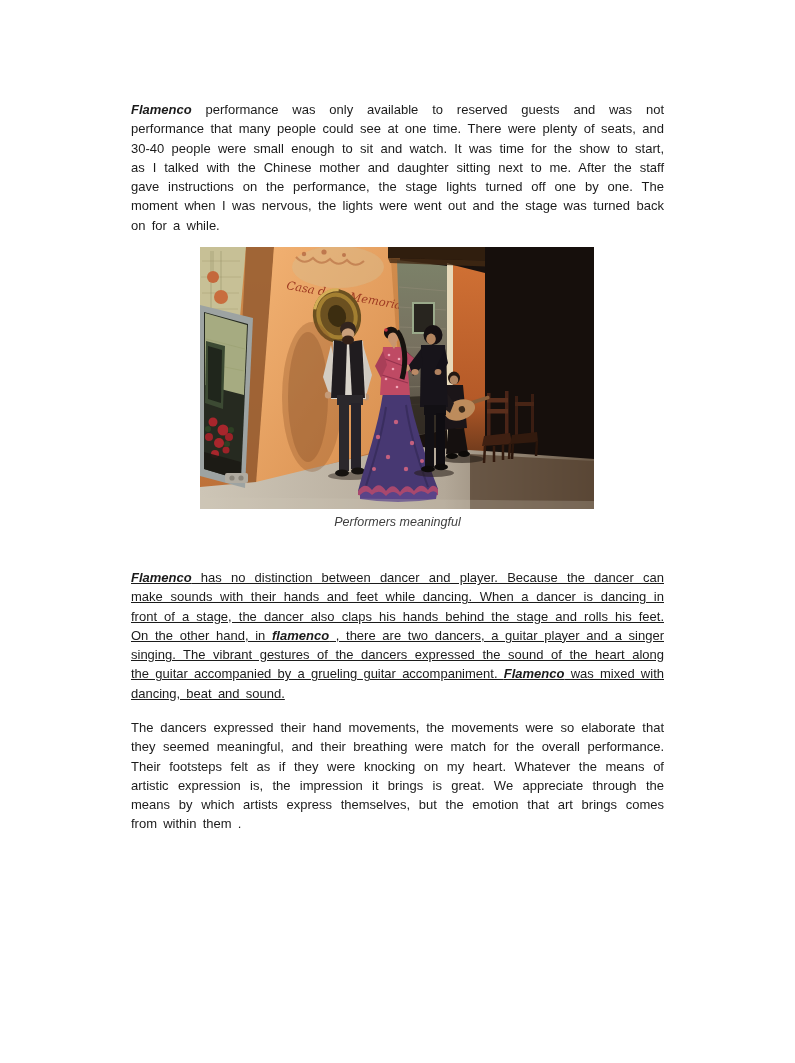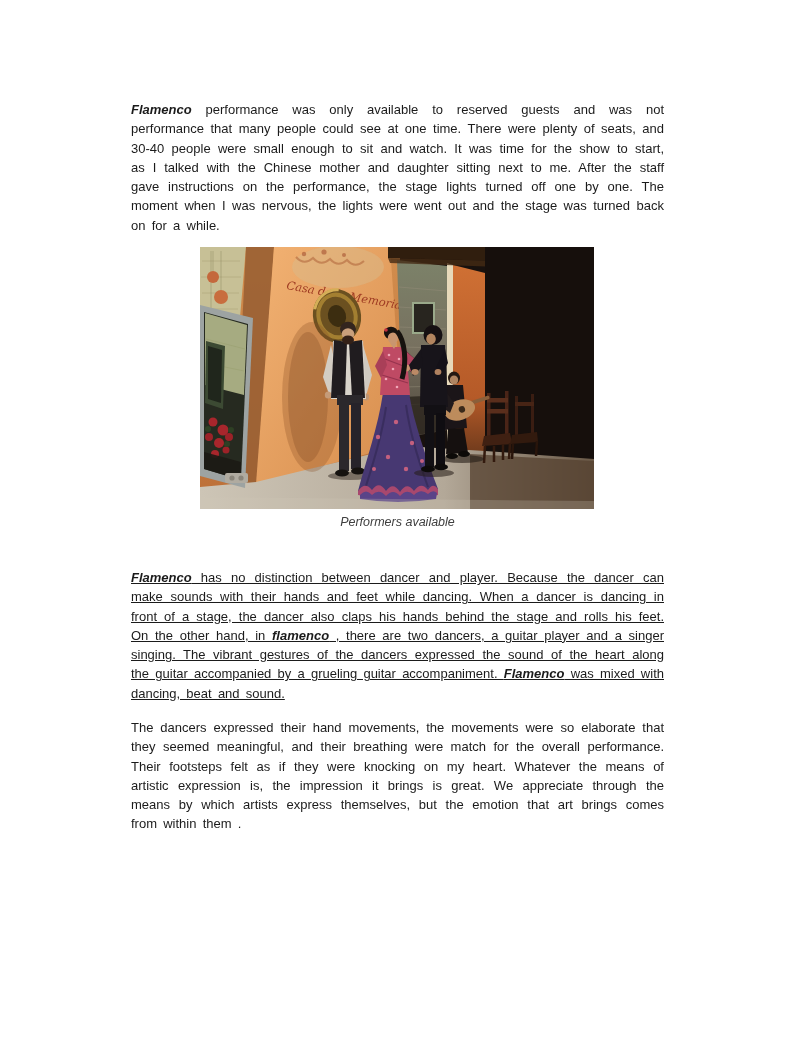--- a/index.html
+++ b/index.html
@@ -276,21 +276,21 @@
           <ellipse cx="228" cy="222" rx="7" ry="3.2" fill="#0d0b0a"></ellipse>
           <ellipse cx="241" cy="220" rx="7" ry="3.2" fill="#0d0b0a"></ellipse>
           <ellipse cx="233" cy="88" rx="9.5" ry="10" fill="#161012"></ellipse>
           <ellipse cx="231" cy="92" rx="4.8" ry="5.4" fill="#b3855f"></ellipse>
         </g>
 
         <path d="M0,250 L394,254 L394,262 L0,262 Z" fill="#cfc7b8" opacity="0.25"></path>
       </svg>
     </div>
 
-    <div class="caption">Performers available</div>
+    <div class="caption">Performers meaningful</div>
 
     <p class="body-para" id="para2"><span class="lead">Flamenco</span><span> has no distinction between dancer and player. Because the dancer can make sounds with their hands and feet while dancing. When a dancer is dancing in front of a stage, the dancer also claps his hands behind the stage and rolls his feet. On the other hand, in </span><span class="em">flamenco</span><span> , there are two dancers, a guitar player and a singer singing. The vibrant gestures of the dancers expressed the sound of the heart along the guitar accompanied by a grueling guitar accompaniment. </span><span class="em">Flamenco</span><span> was mixed with dancing, beat and sound.</span></p>
 
     <p class="body-para" id="para3"><span>The dancers expressed their hand movements, the movements were so elaborate that they seemed meaningful, and their breathing were match for the overall performance. Their footsteps felt as if they were knocking on my heart. Whatever the means of artistic expression is, the impression it brings is great. We appreciate through the means by which artists express themselves, but the emotion that art brings comes from within them .</span></p>
 
   </div>
 
   <div class="page-number">147</div>
 </div>
 

